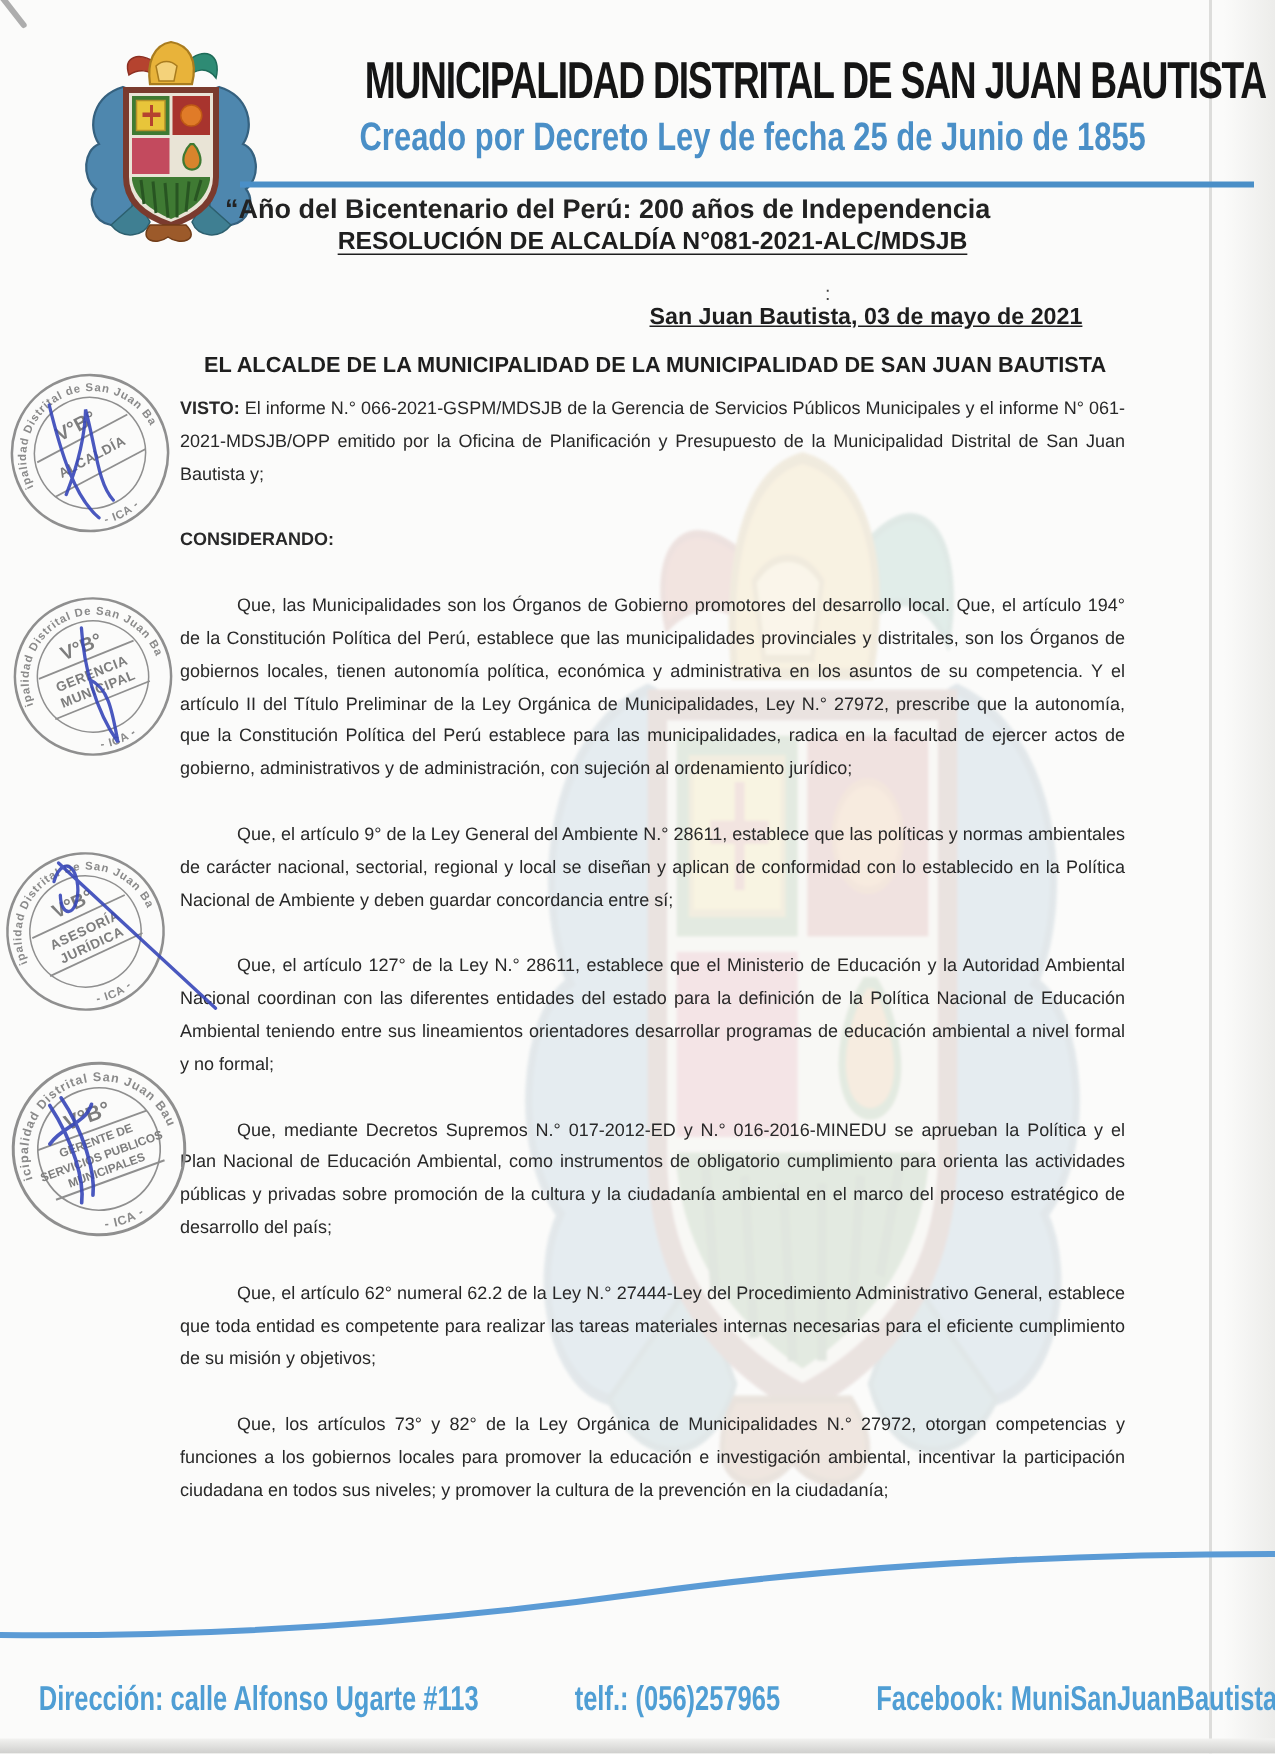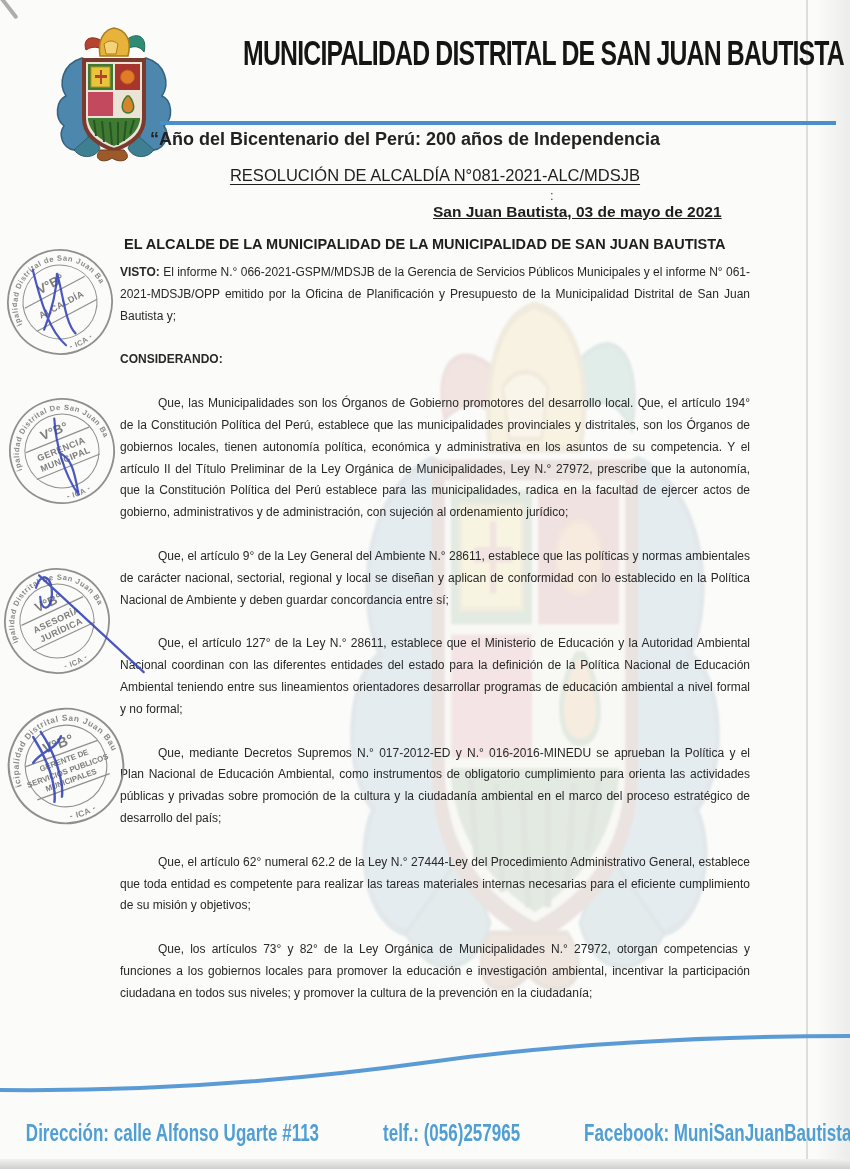--- a/index.html
+++ b/index.html
@@ -17,25 +17,25 @@
   .header-text{position:absolute;left:168px;top:36px;width:668px;text-align:center;}
   .org-name{display:inline-block;transform:scale(.80,1.12);transform-origin:center;
        font-size:31px;font-weight:bold;letter-spacing:-1px;color:#151515;white-space:nowrap;}
   .founding{display:inline-block;transform:scale(.86,1.1);transform-origin:center;
        font-size:24px;font-weight:bold;color:#4a8fc7;white-space:nowrap;margin-top:6px;}
   .blue-rule{position:absolute;left:160px;top:121px;width:676px;height:4px;background:#4a8fc7;}
   .year-motto{position:absolute;left:150px;top:129px;width:640px;text-align:left;
        font-size:18px;font-weight:bold;color:#222;}
 
   
-  .res-title{position:absolute;left:120px;top:166px;width:630px;text-align:center;
-       font-size:16.5px;font-weight:normal;text-decoration:underline;text-underline-offset:3px;color:#1e1e1e;}
+  .res-title{position:absolute;left:120px;top:152px;width:630px;text-align:center;
+       font-size:16.5px;font-weight:bold;text-decoration:underline;text-underline-offset:3px;color:#1e1e1e;}
   .colon-mark{position:absolute;left:550px;top:188px;font-size:13px;color:#444;}
   .dateline{position:absolute;left:433px;top:203px;font-size:15.5px;font-weight:bold;color:#1e1e1e;text-decoration:underline;}
-  .issuer{position:absolute;left:124px;top:236px;width:630px;font-size:14.5px;font-weight:bold;color:#1e1e1e;}
+  .issuer{position:absolute;left:136px;top:236px;width:630px;font-size:14.5px;font-weight:bold;color:#1e1e1e;}
 
   
   .doc-body{position:absolute;left:120px;top:262px;width:630px;font-size:12px;line-height:21.8px;
        text-align:justify;color:#282828;}
   .doc-body p{margin:0 0 22px 0;}
   .para{text-indent:38px;}
   .lead{font-weight:bold;}
   .label{font-weight:bold;margin-bottom:22px;}
 
   
@@ -101,20 +101,21 @@
 
       <path d="M48 124 C40 134 52 138 60 132 C68 138 82 134 72 124 Z" fill="#9c5a2a" stroke="#713d18"></path>
     </symbol>
   </svg>
 
   <svg class="coa">
       <use href="#coa-symbol"></use>
     </svg>
   <div class="header-text">
     <div><span class="org-name">MUNICIPALIDAD DISTRITAL DE SAN JUAN BAUTISTA</span></div>
+    <div><span class="founding">Creado por Decreto Ley de fecha 25 de Junio de 1855</span></div>
   </div>
   <div class="blue-rule"></div>
   <div class="year-motto">“Año del Bicentenario del Perú: 200 años de Independencia</div>
 
   <svg class="watermark" preserveAspectRatio="none" viewBox="0 0 124 138">
       <use href="#coa-symbol"></use>
     </svg>
 
   <div class="res-title">RESOLUCIÓN DE ALCALDÍA N°081-2021-ALC/MDSJB</div>
   <div class="colon-mark">:</div>

